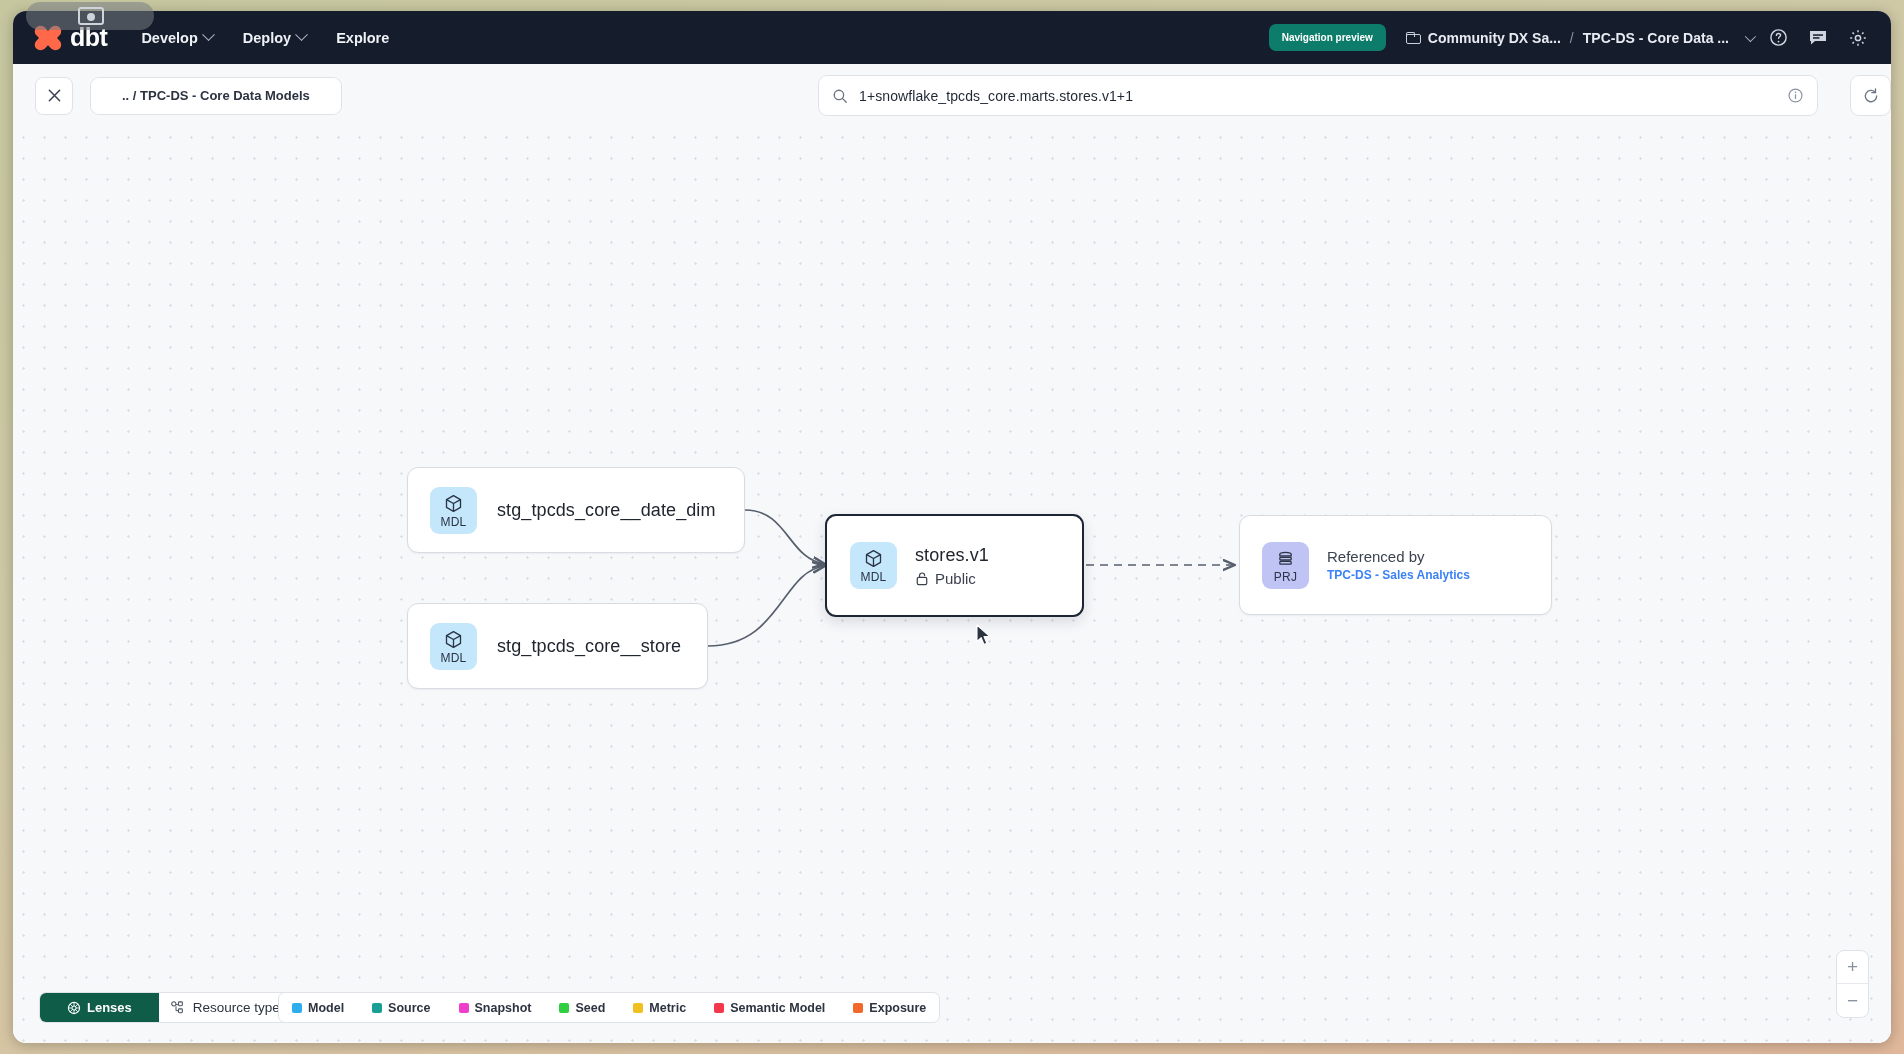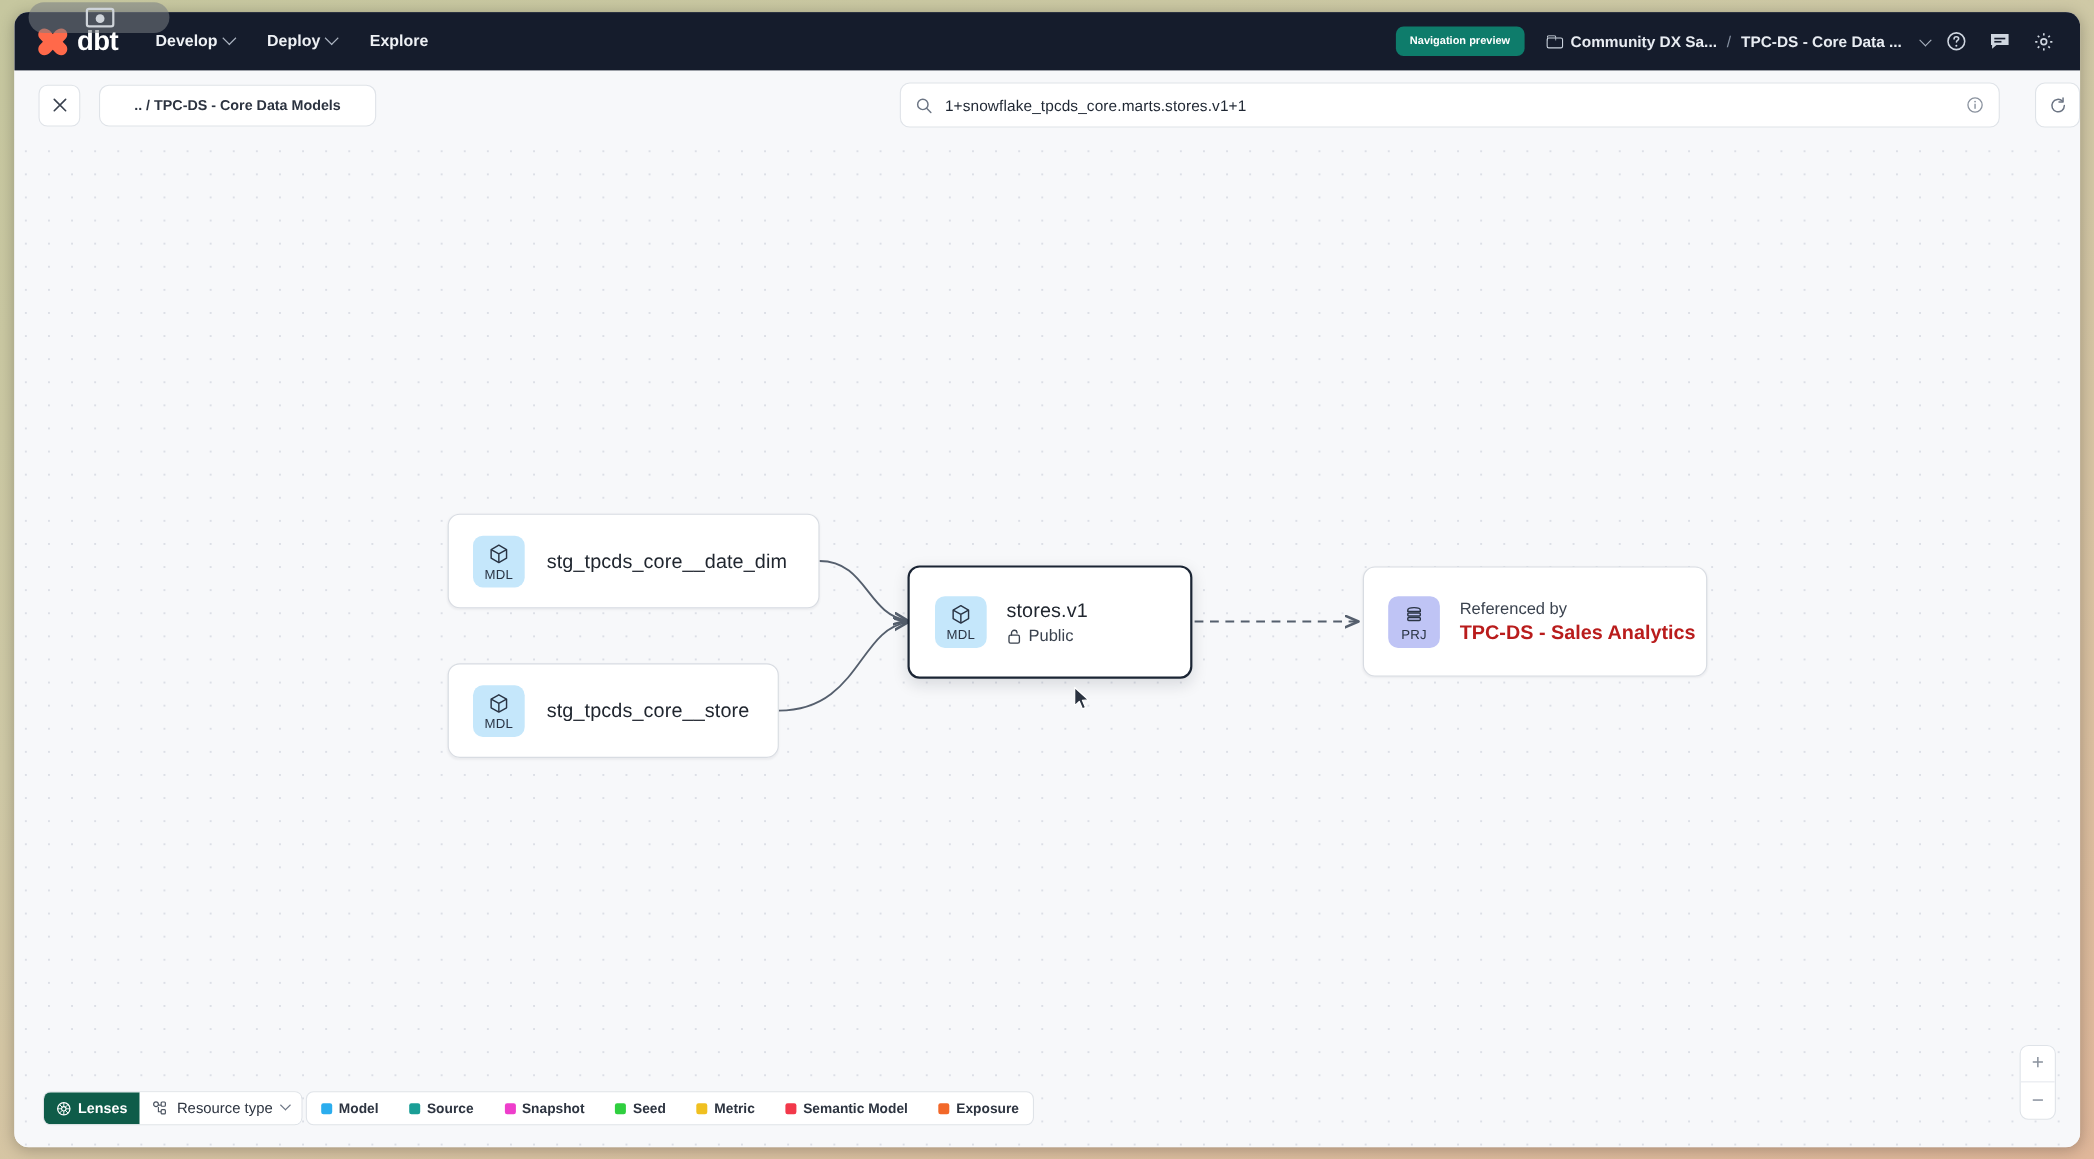--- a/index.html
+++ b/index.html
@@ -149,33 +149,33 @@
     width: 47px; height: 47px; border-radius: 9px;
     display:flex; flex-direction: column; align-items:center; justify-content:center;
     flex: none;
   }
   .badge.mdl { background: #c5e7fb; }
   .badge.prj { background: #bfc4f5; }
   .badge .btxt { font-size: 12px; font-weight: 400; color: #2a3444; line-height: 1; margin-top: 2px; letter-spacing: .2px; }
   .node-label { font-size: 18px; color: #20262f; font-weight: 400; letter-spacing: .1px; }
   .node-sub { font-size: 15px; color: #3a424e; display:flex; align-items:center; gap:6px; margin-top: 4px; }
   .node-kicker { font-size: 15px; color: #3b434f; }
-  .node-title-strong { font-size: 18px; color: #b91c1c; font-weight: 600; margin-top: 3px; }
+  .node-title-strong { font-size: 12px; color: #3b82f6; font-weight: 600; margin-top: 3px; }
 
   
   .lenses-group {
     position:absolute; left: 26px; bottom: 20px;
     height: 31px; display:flex; align-items:center;
     border: 1px solid #dfe3e8; border-radius: 7px; overflow: hidden;
     background:#fff;
   }
   .lenses-btn {
     background: #0f5c49; color:#fff; height: 100%;
     display:flex; align-items:center; gap:6px;
-    padding: 0 11px; font-size: 13px; font-weight: 700; cursor: pointer;
+    padding: 0 27px; font-size: 13px; font-weight: 700; cursor: pointer;
   }
   .restype-btn {
     height:100%; display:flex; align-items:center; gap:8px;
     padding: 0 11px; font-size: 13.5px; color: #2d3440; cursor:pointer; background:#fff;
   }
   .legend {
     position:absolute; left: 222px; bottom: 20px;
     height: 31px; display:flex; align-items:center; gap: 28px;
     padding: 0 13px; background:#fff;
     border: 1px solid #dfe3e8; border-radius: 7px; margin-left: 43px;

